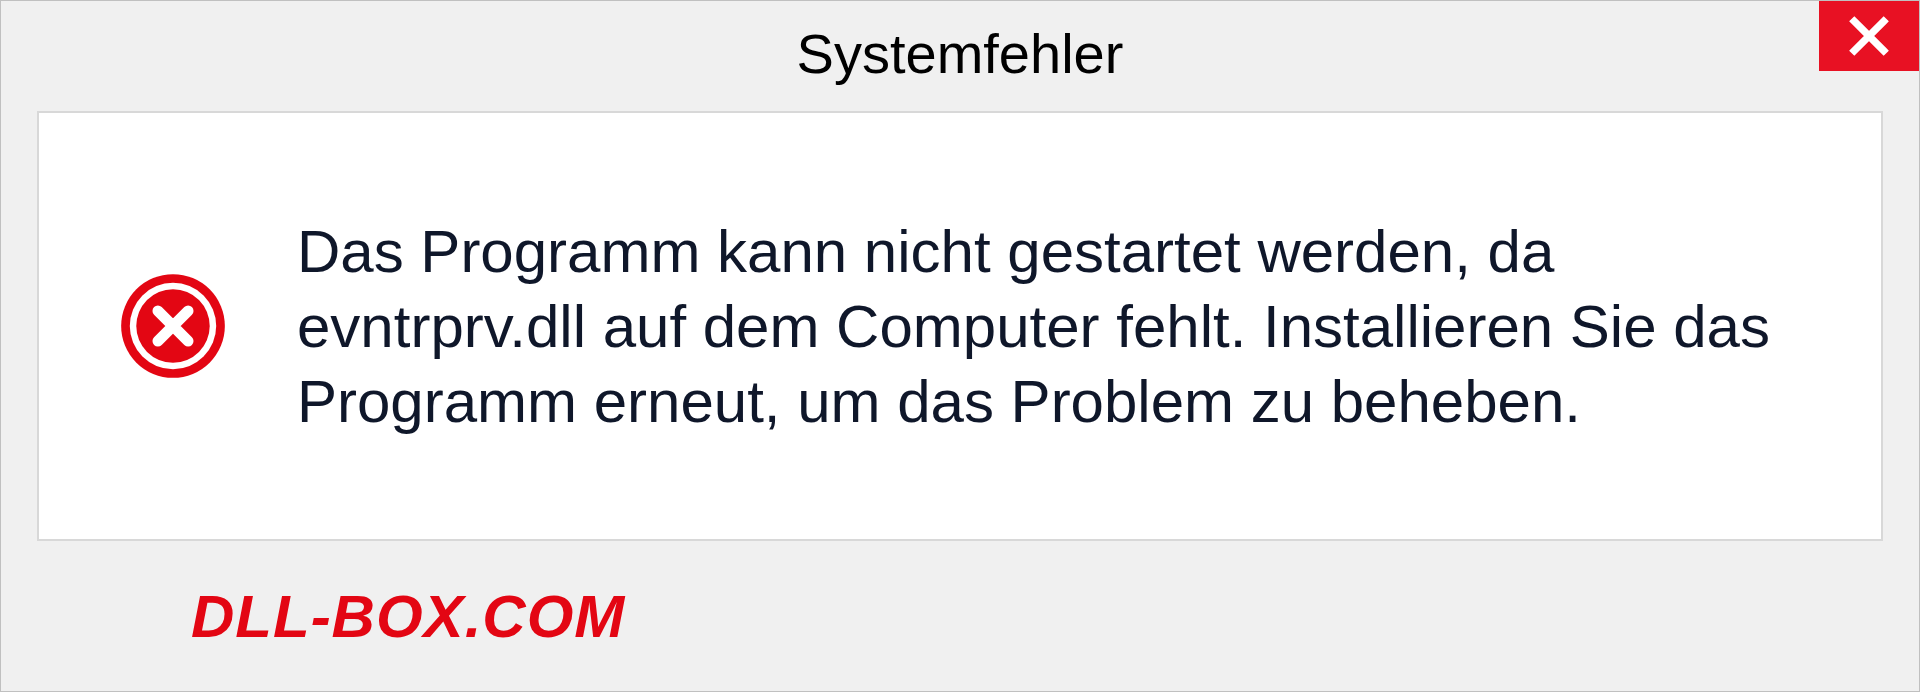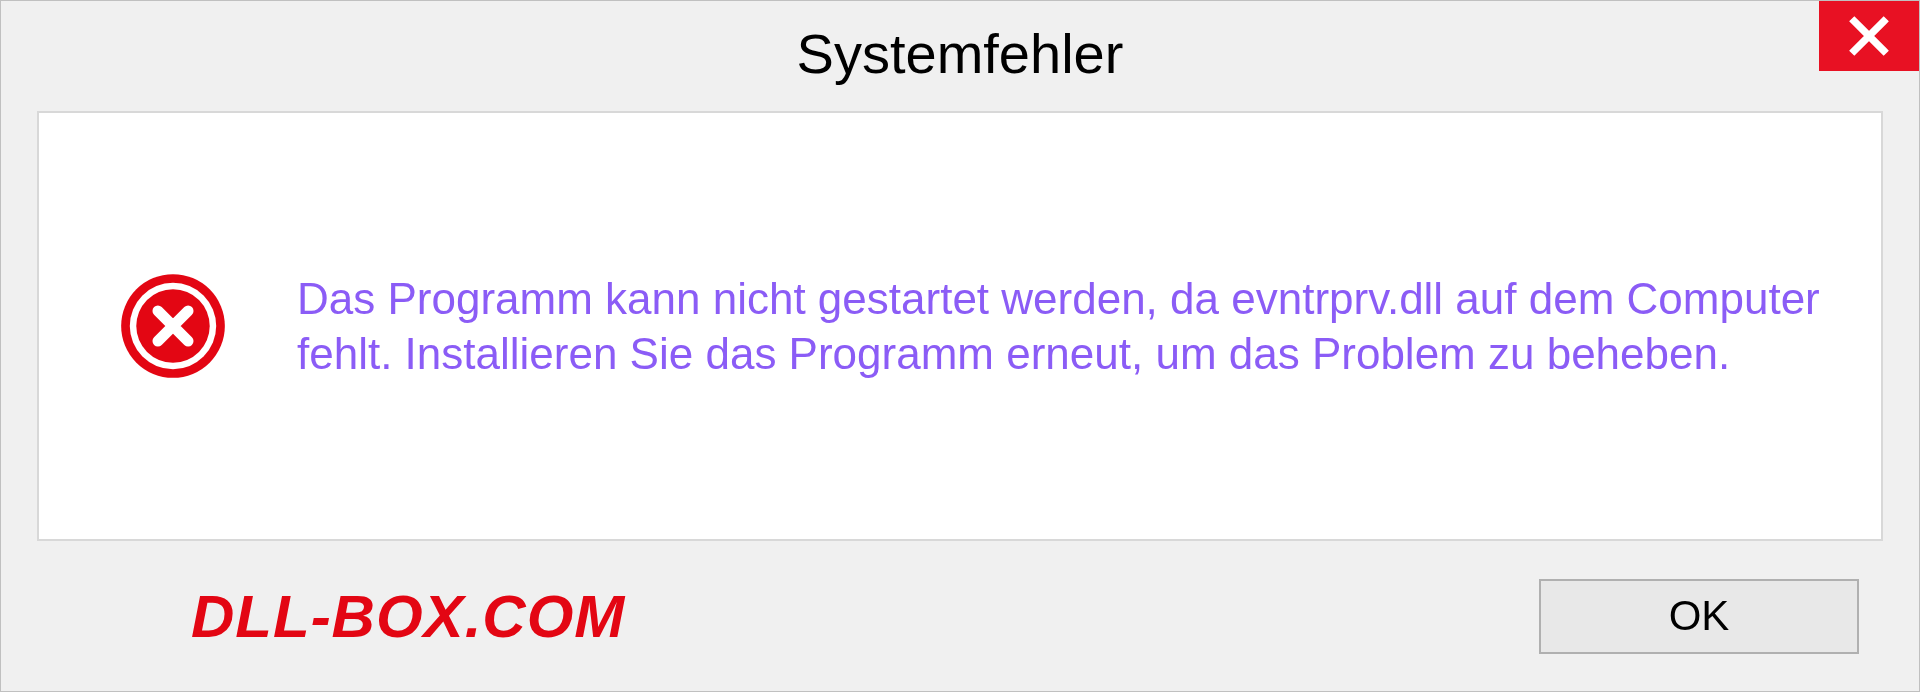--- a/index.html
+++ b/index.html
@@ -68,23 +68,23 @@
       flex-shrink: 0;
       width: 108px;
       height: 108px;
       position: relative;
     }
     .error-icon svg {
       width: 100%;
       height: 100%;
     }
     .message-text {
-      font-size: 44px;
+      font-size: 60px;
       line-height: 1.25;
-      color: #8b5cf6;
+      color: #0f172a;
       font-weight: 400;
     }
     .footer {
       height: 150px;
       display: flex;
       align-items: center;
       justify-content: space-between;
       padding: 0 60px 0 190px;
     }
     .watermark {
@@ -126,15 +126,14 @@
         <circle cx="50" cy="50" r="40" fill="#ffffff"></circle>
         <circle cx="50" cy="50" r="34" fill="#e30613"></circle>
         <path d="M36 36 L64 64 M64 36 L36 64" stroke="#ffffff" stroke-width="10" stroke-linecap="round" fill="none"></path>
       </svg>
     </div>
     <div class="message-text">Das Programm kann nicht gestartet werden, da evntrprv.dll auf dem Computer fehlt. Installieren Sie das Programm erneut, um das Problem zu beheben.</div>
   </div>
 
   <div class="footer">
     <div class="watermark">DLL-BOX.COM</div>
-    <button class="ok-button">OK</button>
   </div>
 </div>
 
 </body></html>

